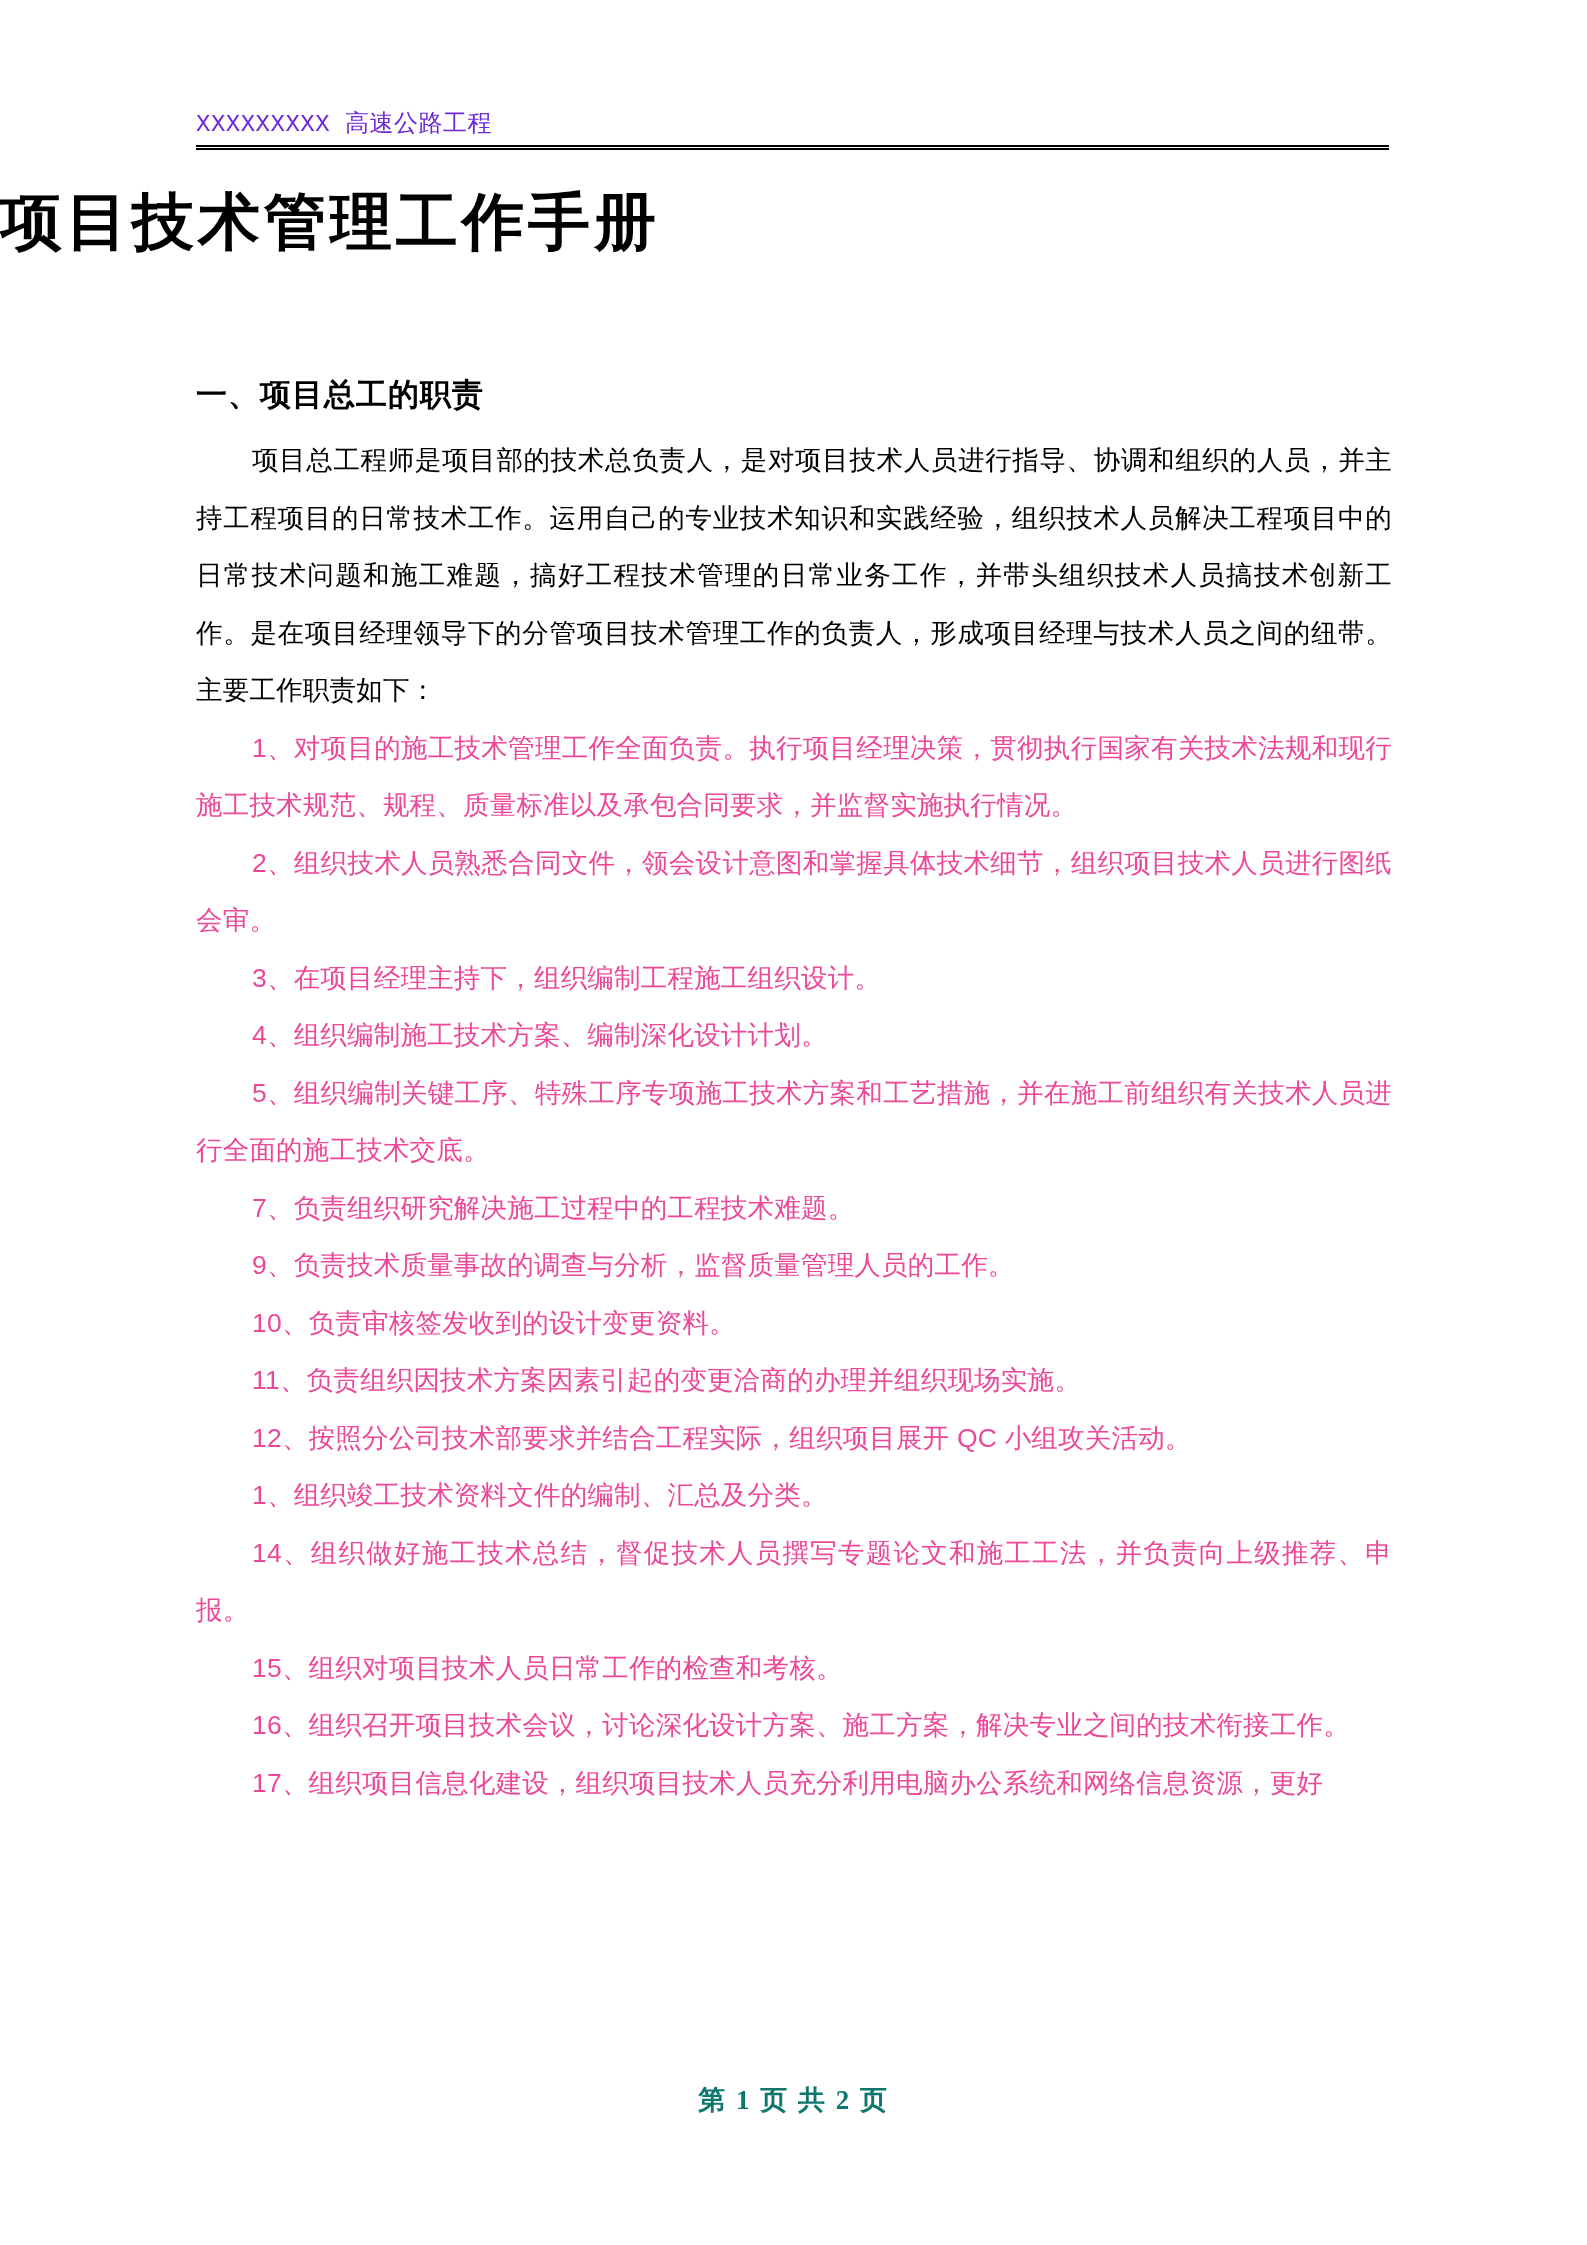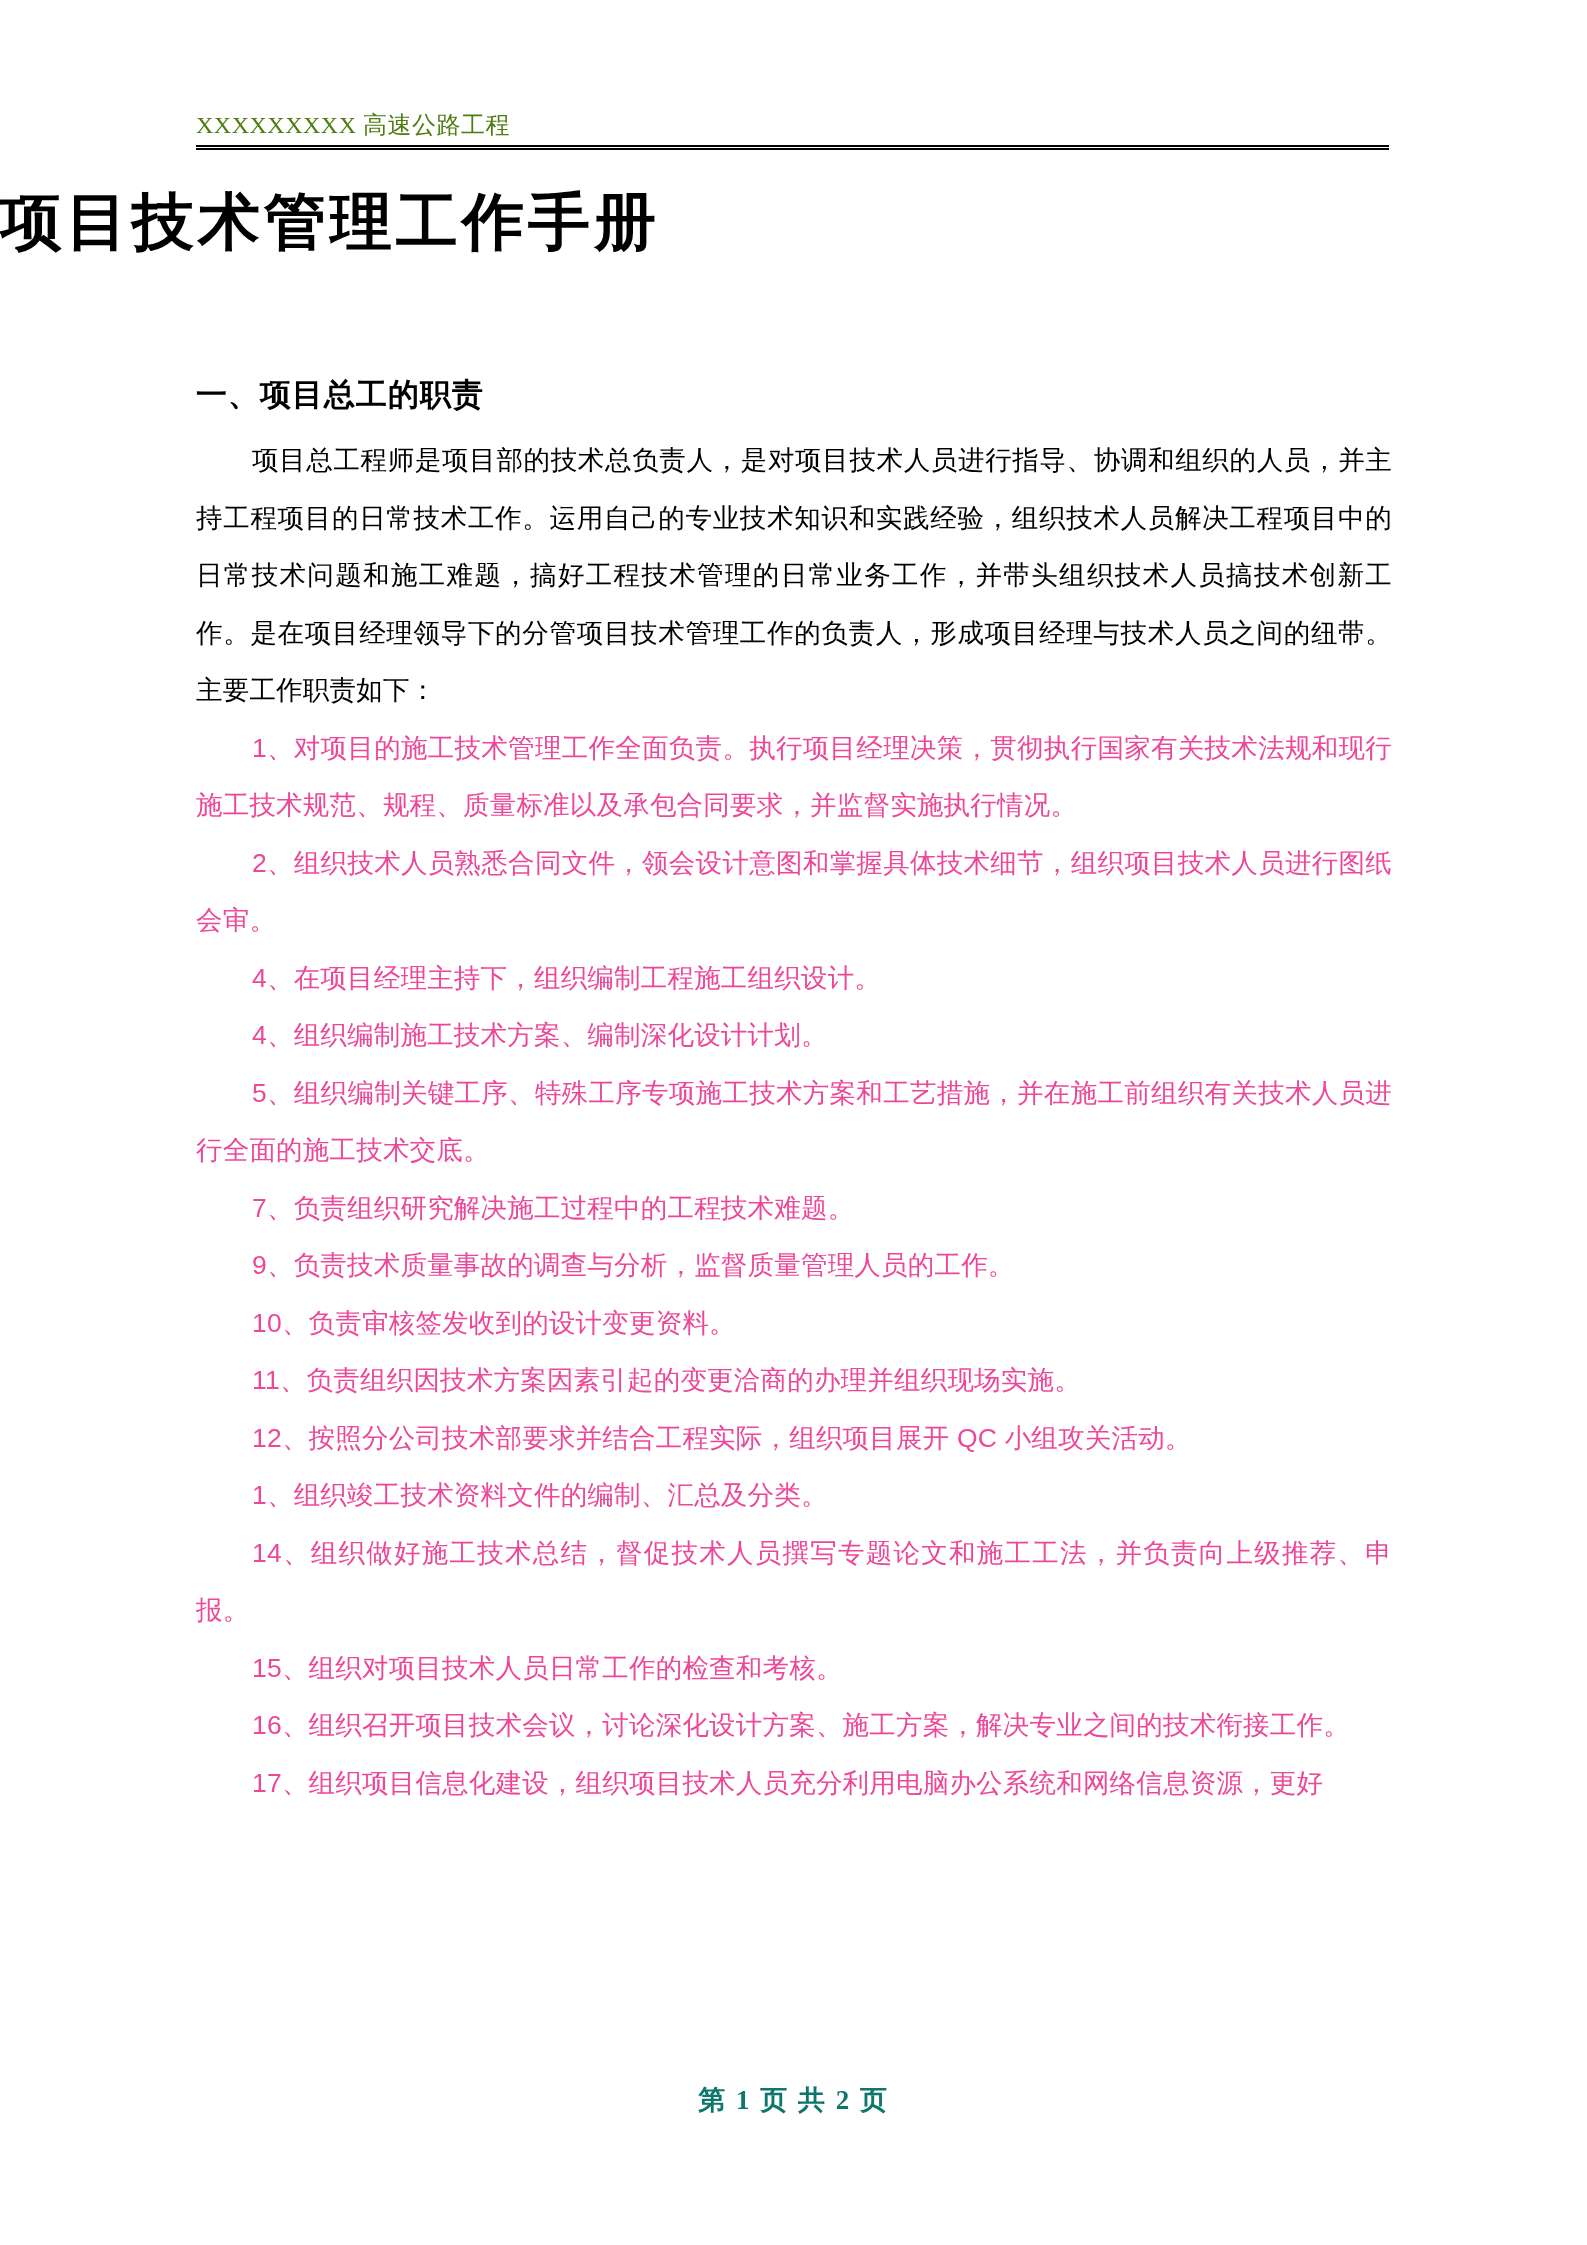--- a/index.html
+++ b/index.html
@@ -20,24 +20,24 @@
 
   
   .header-block {
     position: absolute;
     left: 196px;
     top: 110px;
     width: 1193px;
   }
 
   .header-text {
-    font-family: Liberation Serif, serif;
+    font-family: Liberation Mono, monospace;
     font-size: 24px;
     line-height: 30px;
-    color: #4d7c0f;
+    color: #6d28d9;
     letter-spacing: 0.5px;
     white-space: nowrap;
   }
 
   .header-rule {
     margin-top: 5px;
     width: 100%;
     height: 5px;
     border-top: 2px solid #000000;
     border-bottom: 2px solid #000000;
@@ -139,21 +139,21 @@
 
   <div class="content">
 
     <h2 class="section-heading">一、项目总工的职责</h2>
 
     <p class="body-para indent">项目总工程师是项目部的技术总负责人，是对项目技术人员进行指导、协调和组织的人员，并主持工程项目的日常技术工作。运用自己的专业技术知识和实践经验，组织技术人员解决工程项目中的日常技术问题和施工难题，搞好工程技术管理的日常业务工作，并带头组织技术人员搞技术创新工作。是在项目经理领导下的分管项目技术管理工作的负责人，形成项目经理与技术人员之间的纽带。主要工作职责如下：</p>
 
     <ol class="list">
       <li class="list-item">1、对项目的施工技术管理工作全面负责。执行项目经理决策，贯彻执行国家有关技术法规和现行施工技术规范、规程、质量标准以及承包合同要求，并监督实施执行情况。</li>
       <li class="list-item">2、组织技术人员熟悉合同文件，领会设计意图和掌握具体技术细节，组织项目技术人员进行图纸会审。</li>
-      <li class="list-item">4、在项目经理主持下，组织编制工程施工组织设计。</li>
+      <li class="list-item">3、在项目经理主持下，组织编制工程施工组织设计。</li>
       <li class="list-item">4、组织编制施工技术方案、编制深化设计计划。</li>
       <li class="list-item">5、组织编制关键工序、特殊工序专项施工技术方案和工艺措施，并在施工前组织有关技术人员进行全面的施工技术交底。</li>
       <li class="list-item">7、负责组织研究解决施工过程中的工程技术难题。</li>
       <li class="list-item">9、负责技术质量事故的调查与分析，监督质量管理人员的工作。</li>
       <li class="list-item">10、负责审核签发收到的设计变更资料。</li>
       <li class="list-item">11、负责组织因技术方案因素引起的变更洽商的办理并组织现场实施。</li>
       <li class="list-item">12、按照分公司技术部要求并结合工程实际，组织项目展开 QC 小组攻关活动。</li>
       <li class="list-item">1、组织竣工技术资料文件的编制、汇总及分类。</li>
       <li class="list-item">14、组织做好施工技术总结，督促技术人员撰写专题论文和施工工法，并负责向上级推荐、申报。</li>
       <li class="list-item">15、组织对项目技术人员日常工作的检查和考核。</li>

